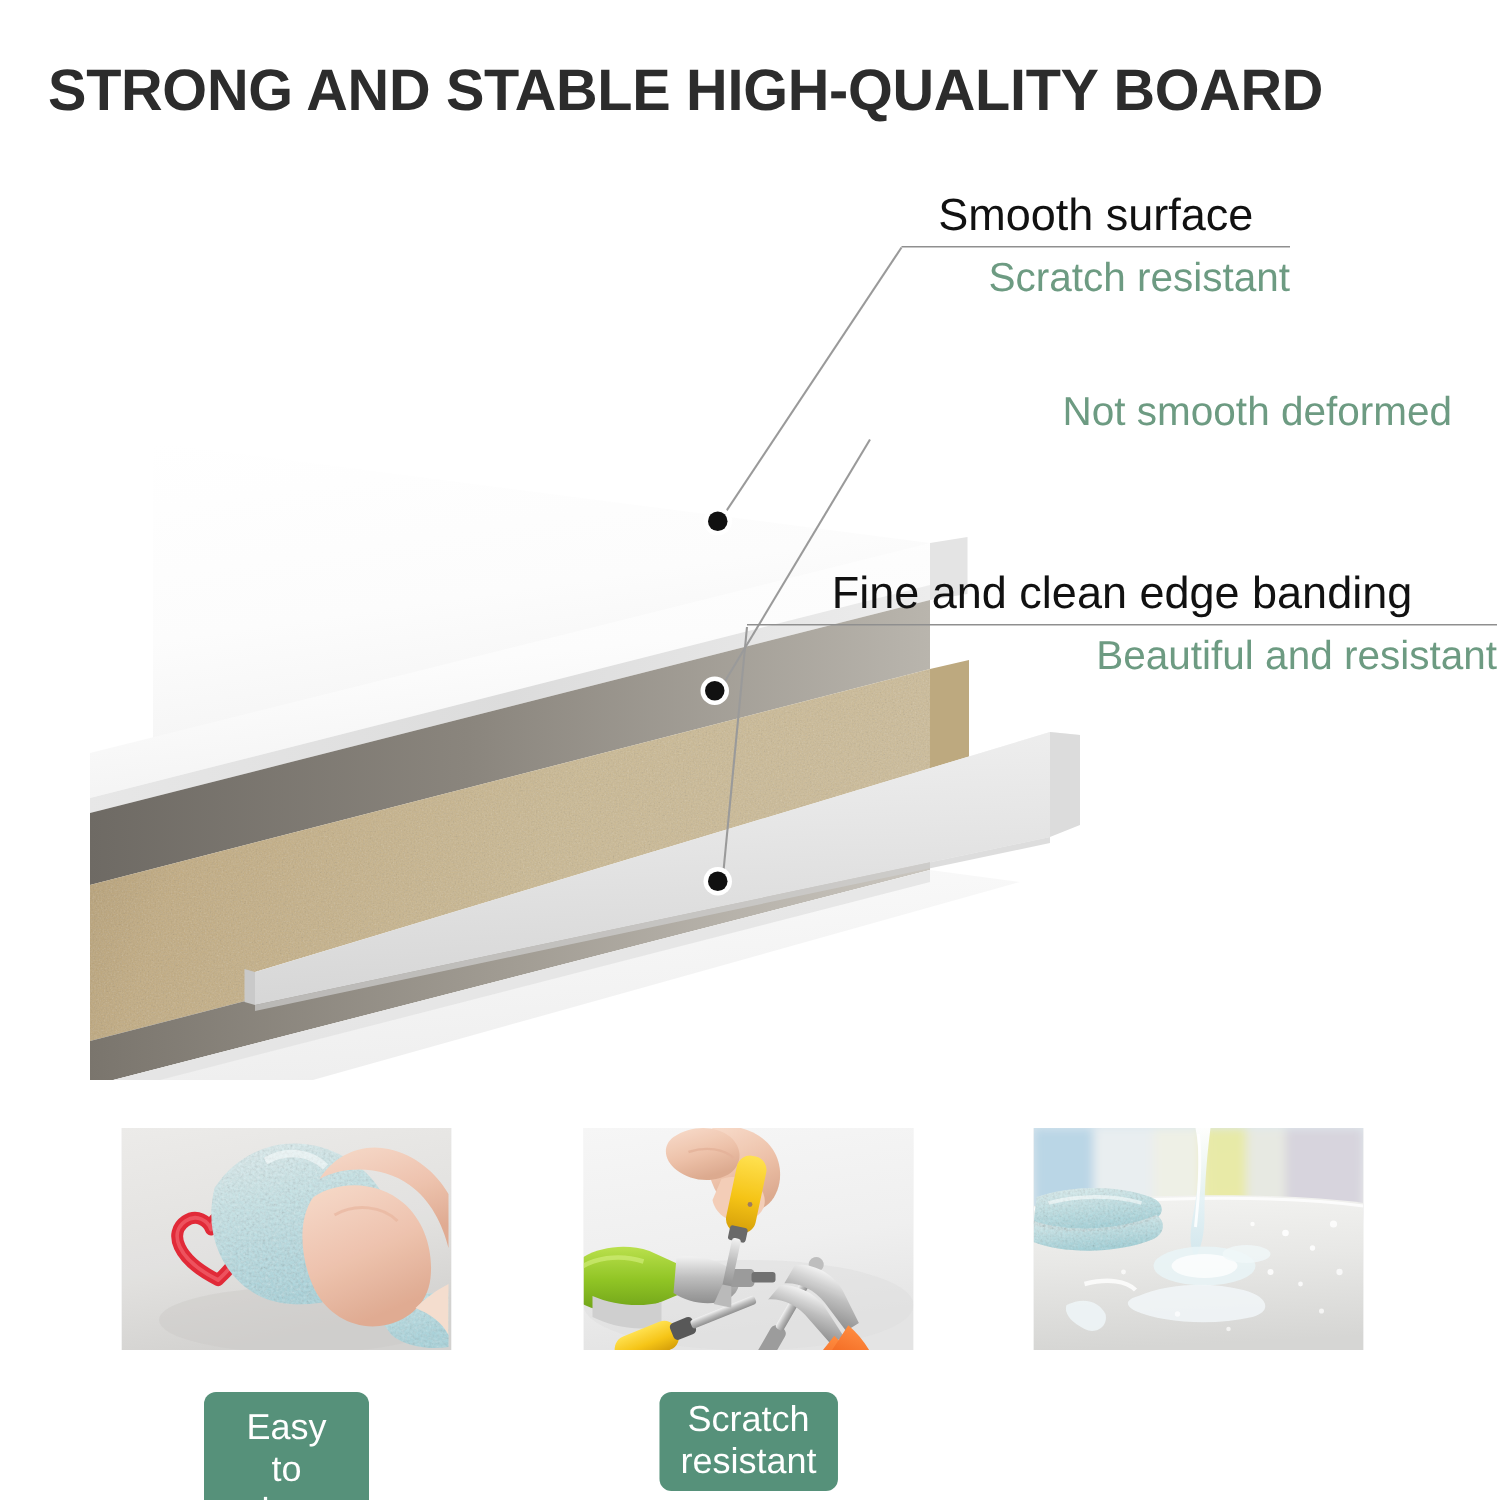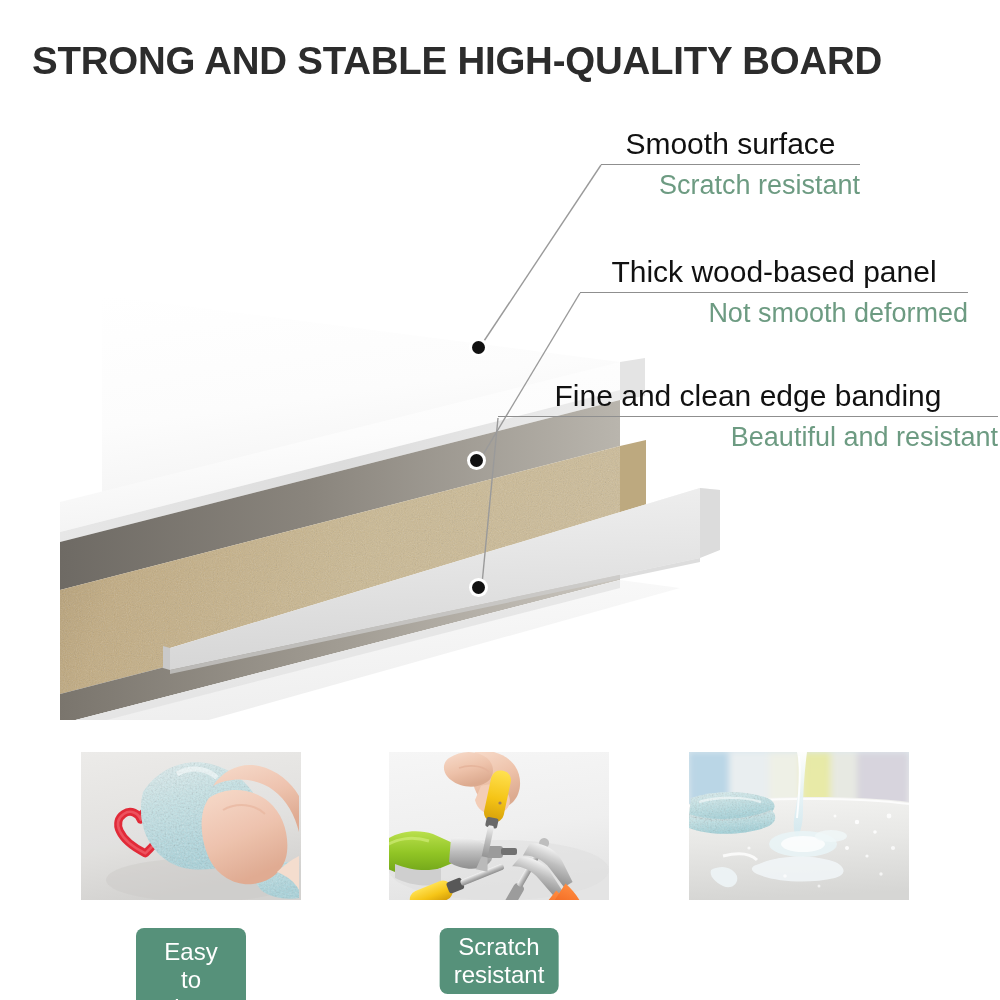--- a/index.html
+++ b/index.html
@@ -225,21 +225,20 @@
 <div class="dot" id="dot-1"></div>
 <div class="dot" id="dot-2"></div>
 <div class="dot" id="dot-3"></div>
 
 <div class="callout" id="callout-1">
   <div class="c-title">Smooth surface</div>
   <div class="c-sub">Scratch resistant</div>
 </div>
 
 <div class="callout" id="callout-2">
-  <div class="c-title">Thick wood-based panel</div>
   <div class="c-sub">Not smooth deformed</div>
 </div>
 
 <div class="callout" id="callout-3">
   <div class="c-title">Fine and clean edge banding</div>
   <div class="c-sub">Beautiful and resistant</div>
 </div>
 
 <div class="features">
 

